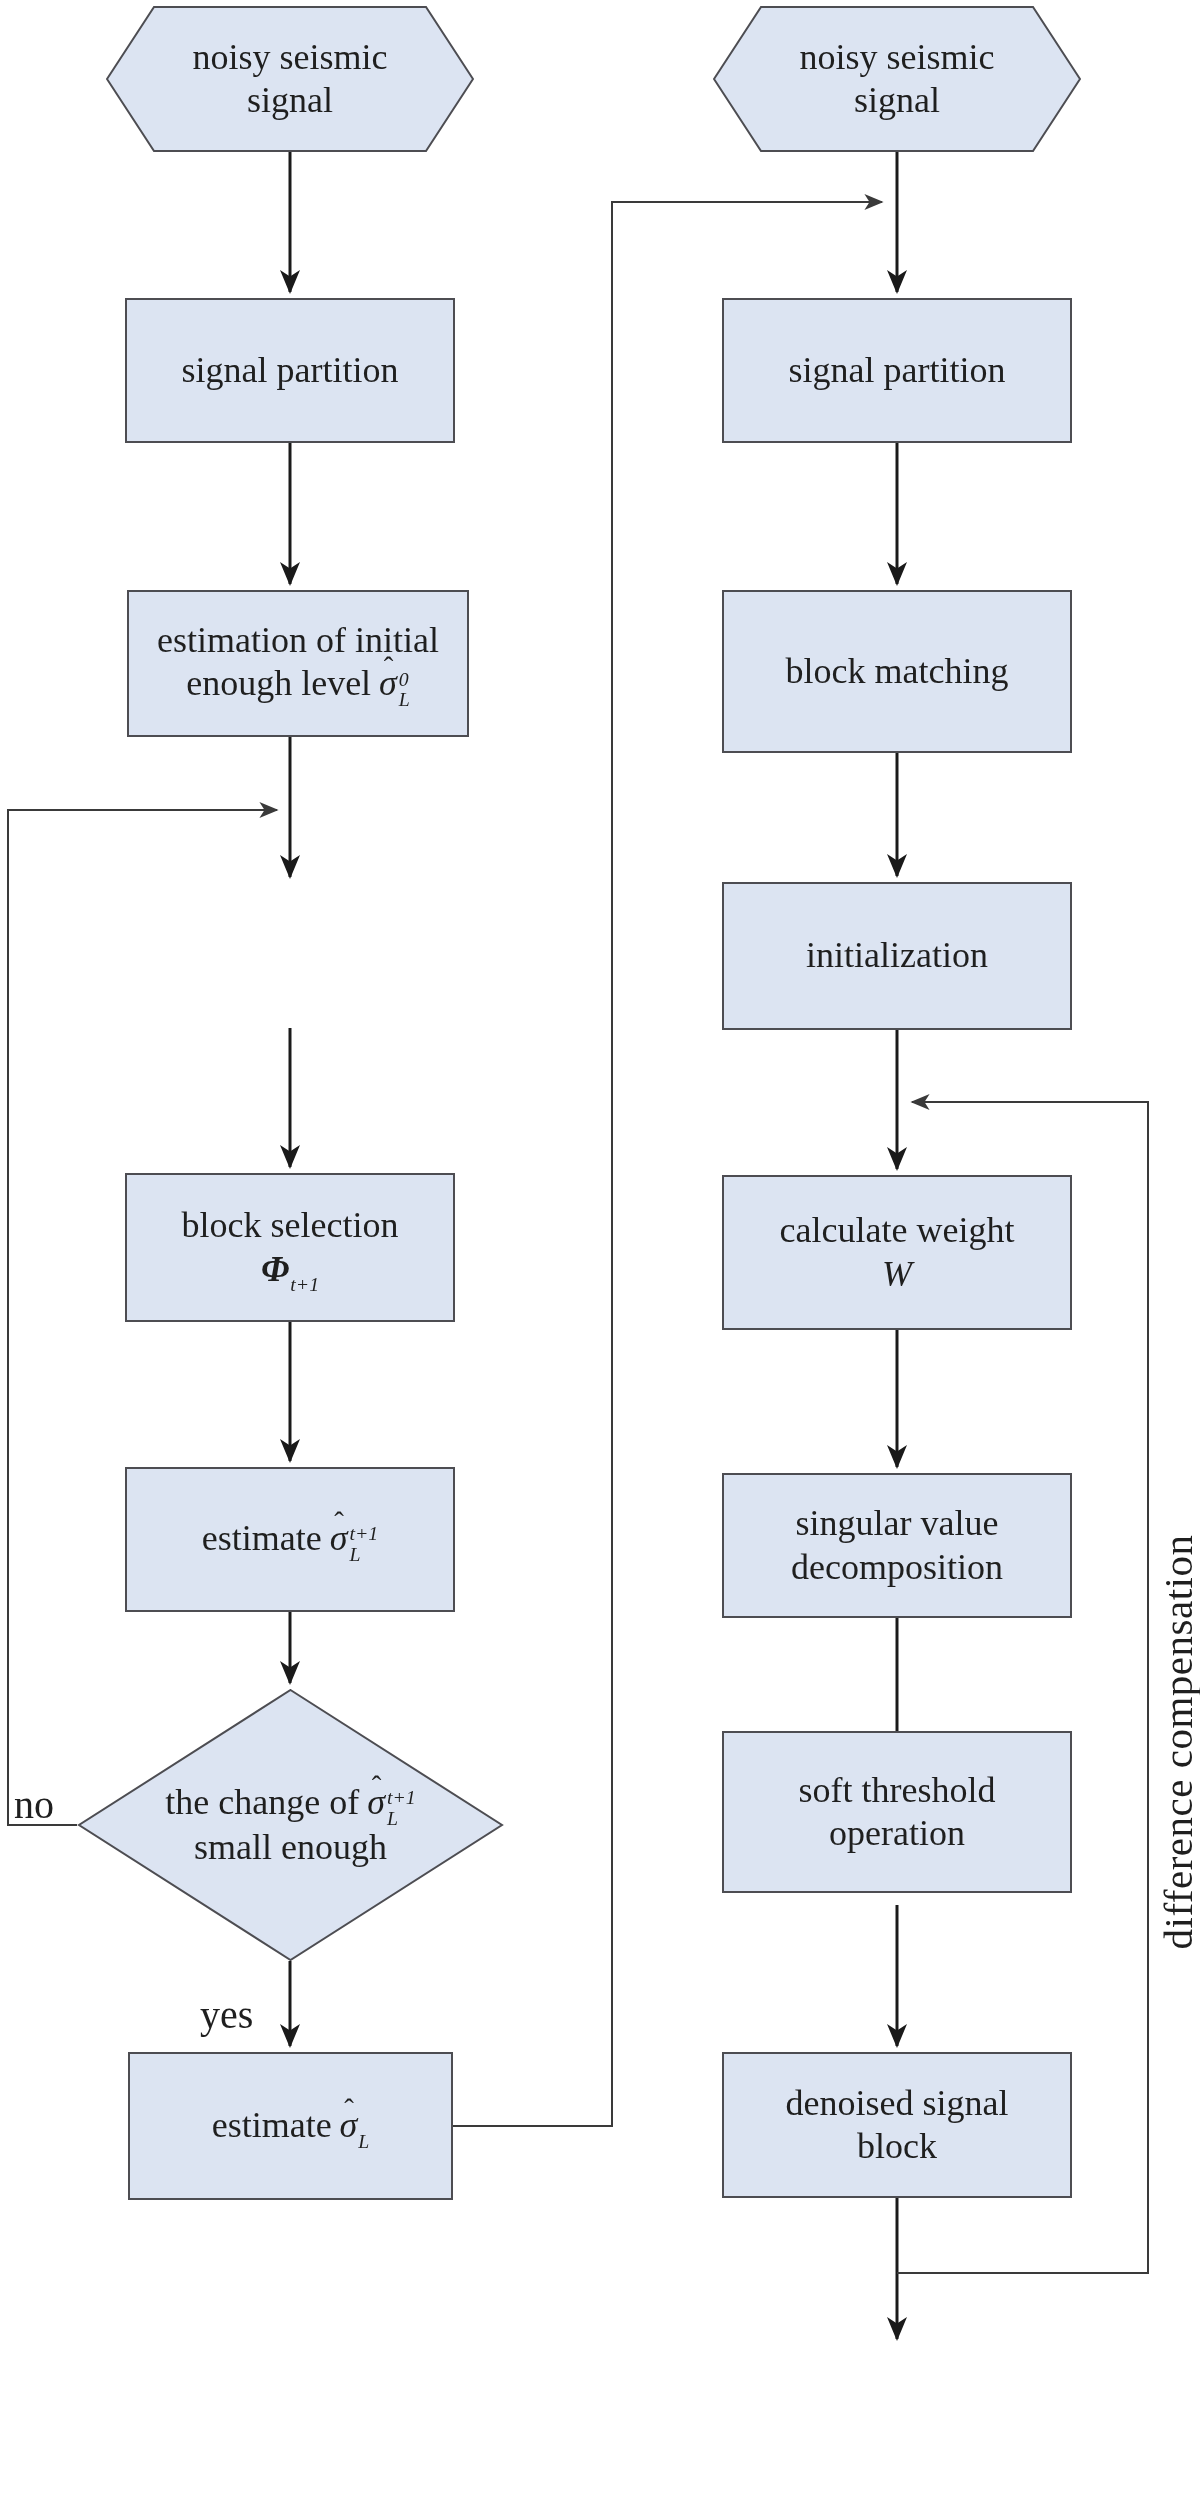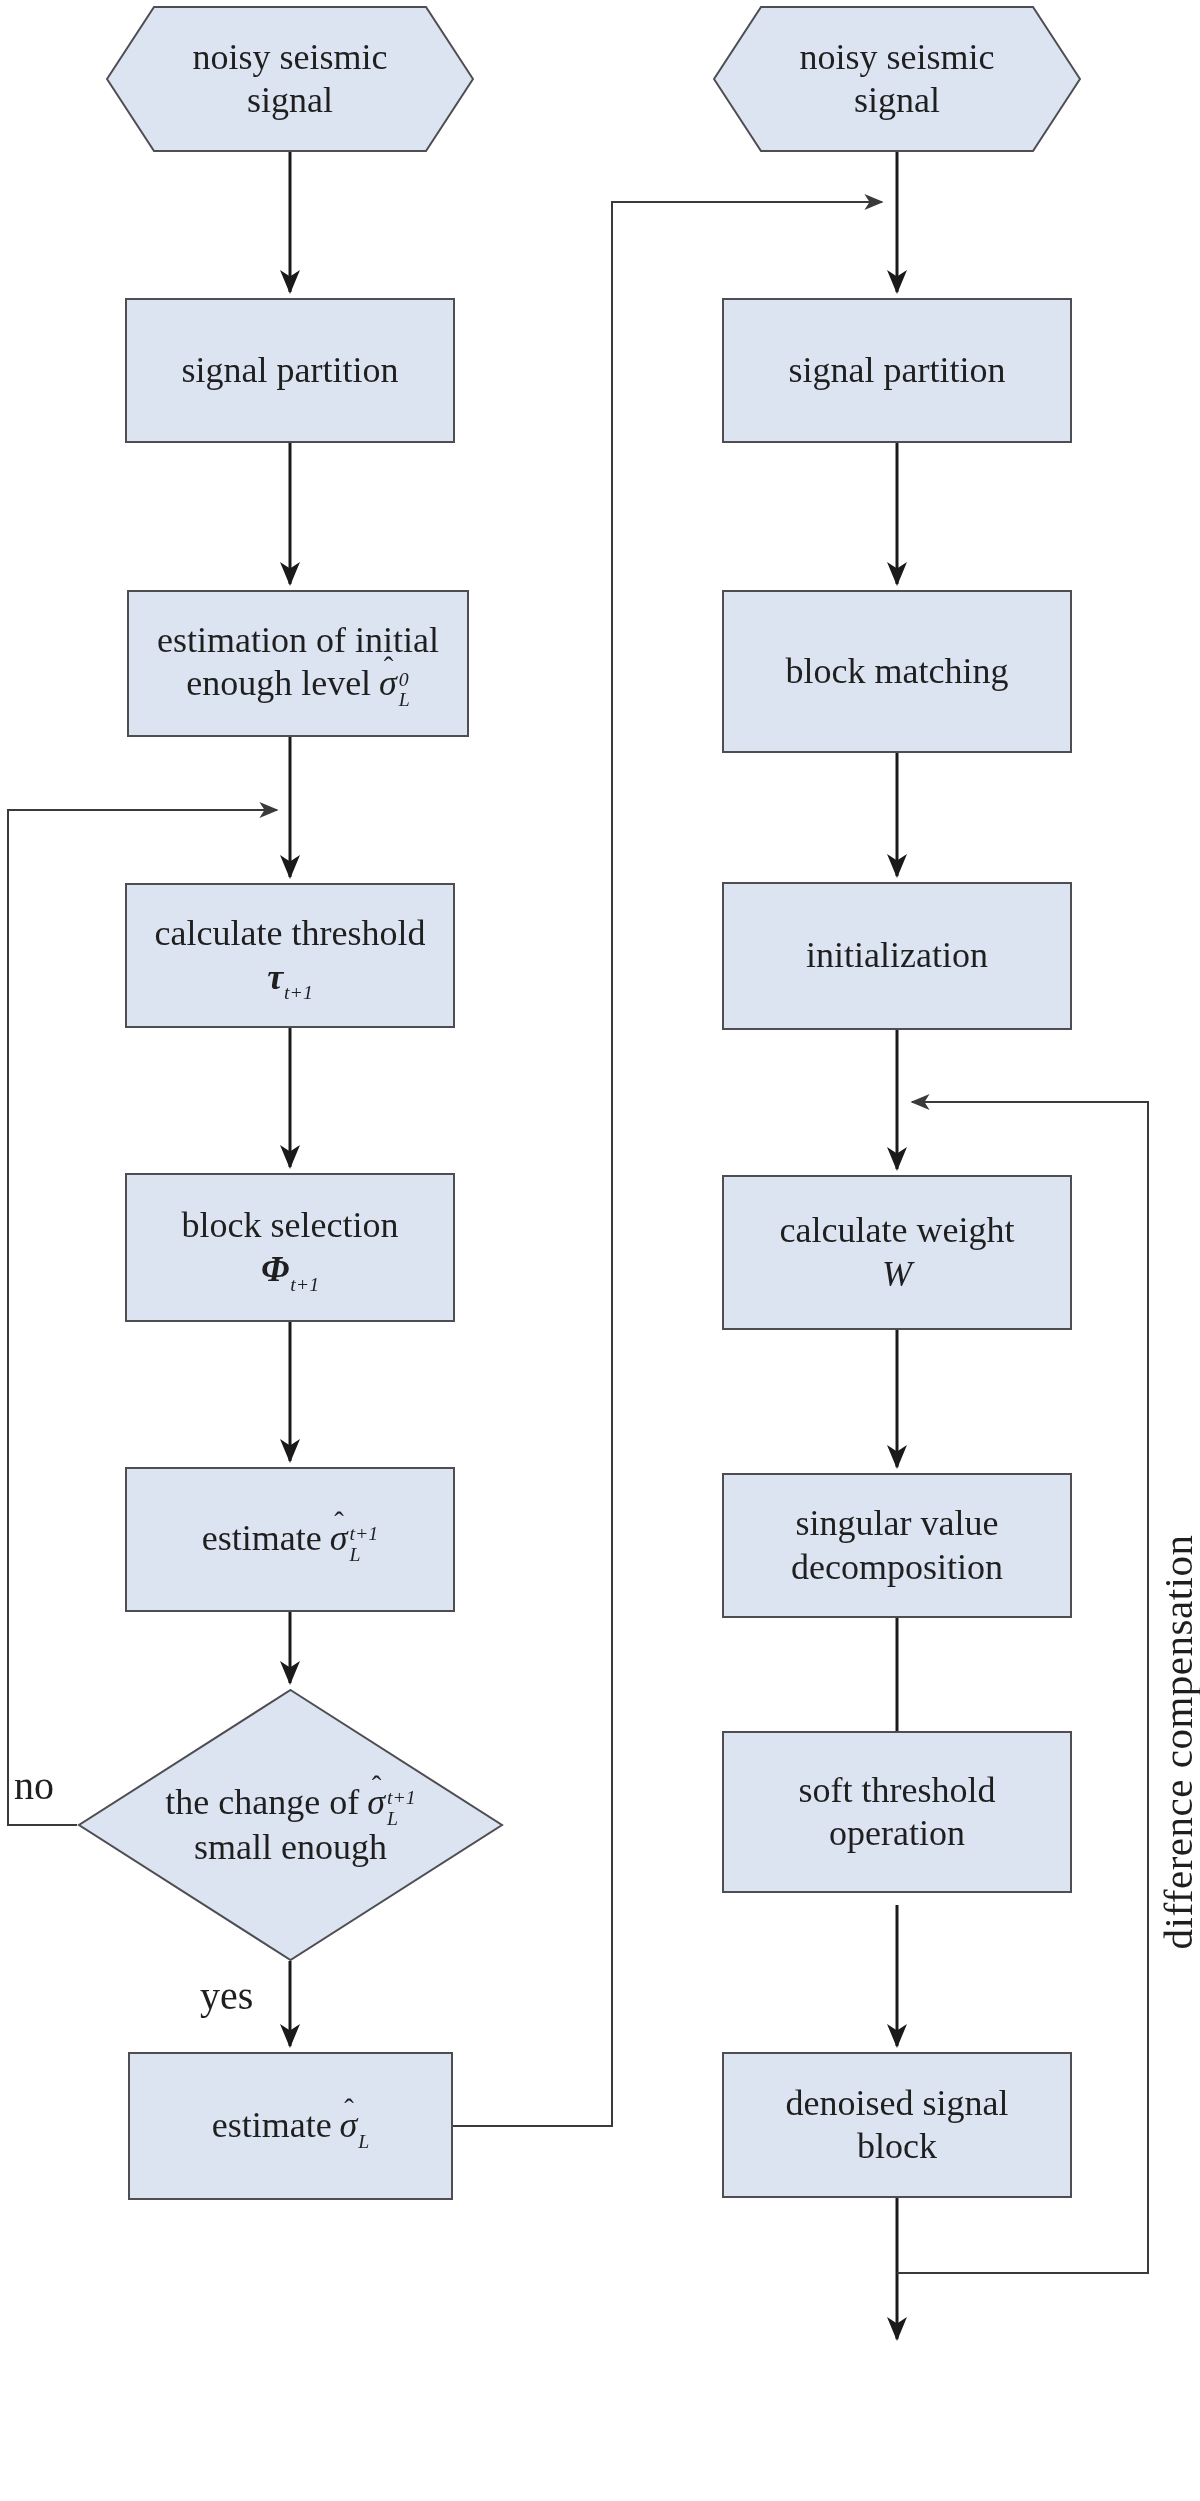--- a/index.html
+++ b/index.html
@@ -37,21 +37,21 @@
     position:absolute;left:0.16em;top:-0.42em;font-size:0.8em;font-style:normal;
   }
   .subonly{font-size:0.55em;font-style:italic;position:relative;top:0.55em;margin-left:1px;}
   .stack{
     display:inline-flex;flex-direction:column;align-items:flex-start;
     font-size:0.55em;line-height:1.05;vertical-align:middle;
     position:relative;top:0.12em;margin-left:2px;
   }
   .msup{font-style:italic;}
   .msub{font-style:italic;}
-  .edge-label{position:absolute;font-size:40px;color:var(--text);}
+  .edge-label{position:absolute;font-size:40px;color:var(--text);margin-top:19px;}
   .vlabel{
     position:absolute;left:1178px;top:1742px;
     transform:translate(-50%,-50%) rotate(-90deg);
     font-size:41px;white-space:nowrap;color:var(--text);letter-spacing:0.5px;
   }
 </style>
 </head>
 <body>
 
 <div class="canvas">
@@ -109,26 +109,20 @@
   <div class="node rect" style="left:127px;top:590px;width:342px;height:147px">
     <div class="label">
       <span>estimation of initial</span><br>
       <span>enough level</span><span class="math"><span class="mhat"><span class="hat">ˆ</span><span>σ</span></span><span class="stack">
             <span class="msup">0</span>
             <span class="msub">L</span>
           </span></span>
     </div>
   </div>
 
-  <div class="node rect" style="left:125px;top:883px;width:330px;height:145px">
-    <div class="label">
-      <span>calculate threshold</span><br>
-      <b><span class="sym">τ</span></b><span class="subonly">t+1</span>
-    </div>
-  </div>
 
   <div class="node rect" style="left:125px;top:1173px;width:330px;height:149px">
     <div class="label">
       <span>block selection</span><br>
       <b><span class="sym">Φ</span></b><span class="subonly">t+1</span>
     </div>
   </div>
 
   <div class="node rect" style="left:125px;top:1467px;width:330px;height:145px">
     <div class="label">

